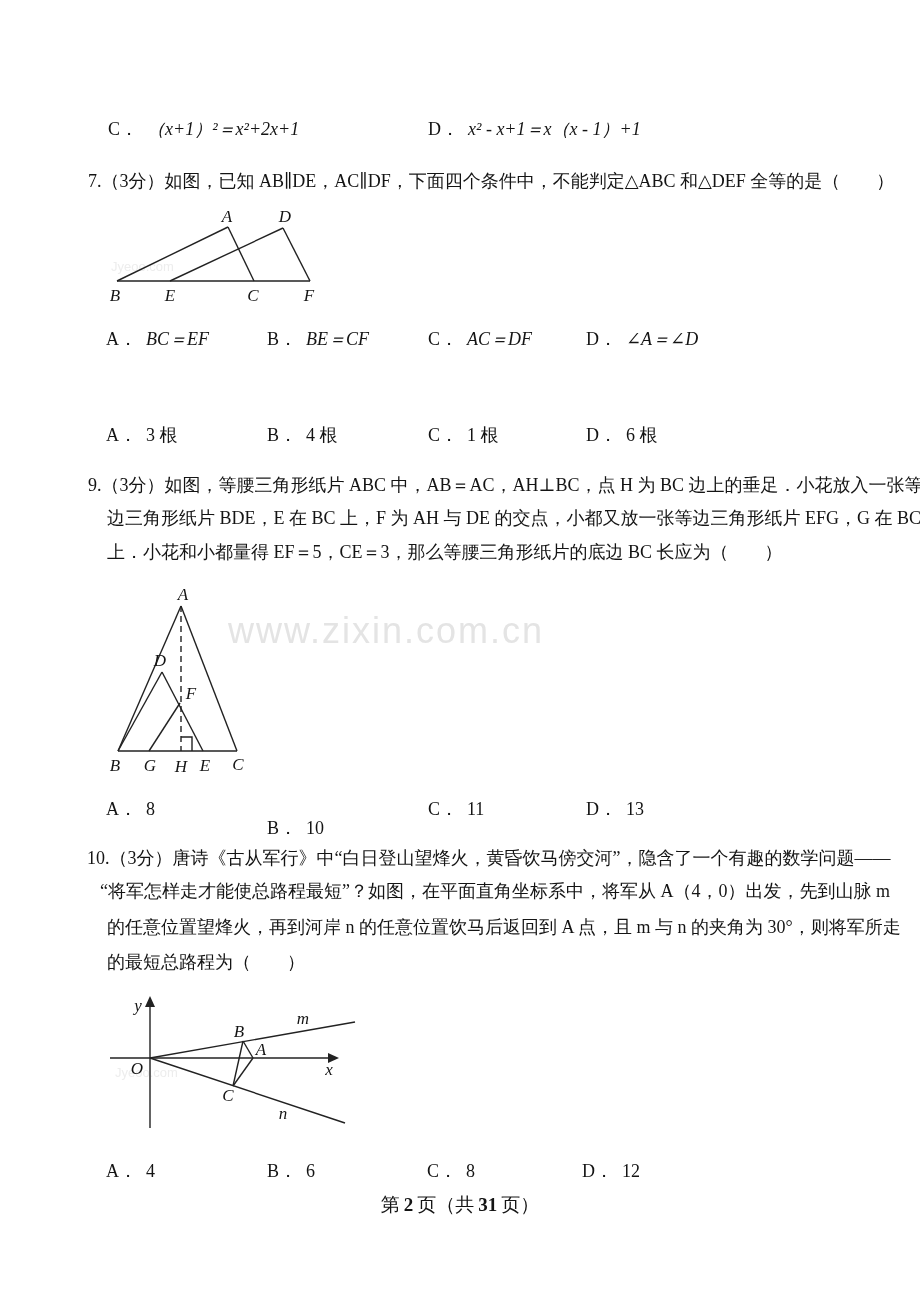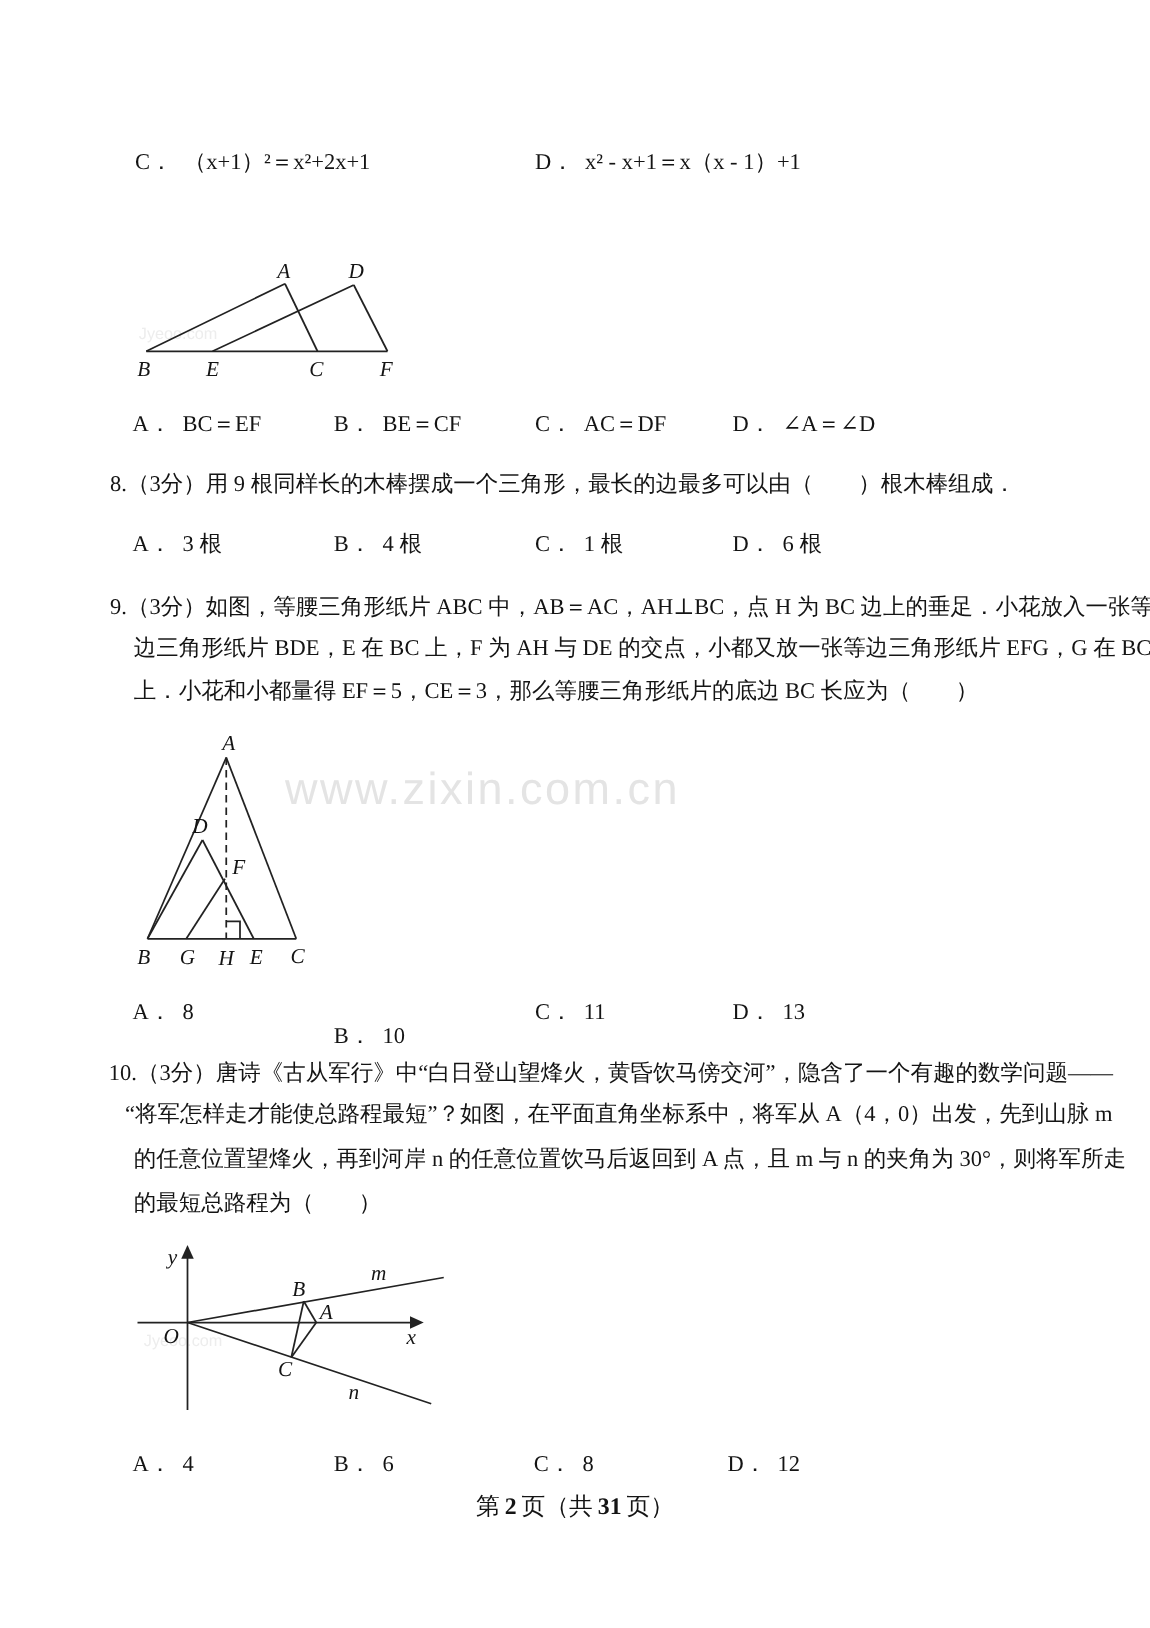--- a/index.html
+++ b/index.html
@@ -3,21 +3,21 @@
 <meta charset="utf-8">
 <style>
   html,body{margin:0;padding:0;background:#ffffff;}
   .page{
     position:relative;width:920px;height:1302px;background:#fff;overflow:hidden;
     font-family:"Liberation Serif","DejaVu Serif",serif;color:#141414;
   }
   .tline{position:absolute;font-size:18px;line-height:22px;white-space:nowrap;}
   .opt{position:absolute;font-size:18px;white-space:nowrap;}
   .opt .lab{margin-right:9px;}
-  .opt .val.math{}
+  .opt .val.math{font-style:italic;}
   .watermark-main{
     position:absolute;left:228px;top:610px;width:472px;
     font-family:"Liberation Sans","DejaVu Sans",sans-serif;
     font-size:36px;color:#e4e4e4;letter-spacing:2px;white-space:nowrap;
   }
   .figure{position:absolute;}
   .figure line,.figure path,.figure polyline{stroke:#222;stroke-width:1.4;fill:none;}
   .figure .dashed{stroke-dasharray:6 4;}
   .figure .arrow{fill:#222;stroke:none;}
   .figure text{
@@ -40,20 +40,21 @@
 
   <div class="watermark-main">www.zixin.com.cn</div>
 
   <div class="opt" style="left:108px;top:117px">
     <span class="lab">C．</span><span class="val math">（x+1）²＝x²+2x+1</span>
   </div>
   <div class="opt" style="left:428px;top:117px">
     <span class="lab">D．</span><span class="val math">x² - x+1＝x（x - 1）+1</span>
   </div>
 
+  <div class="tline" style="left:88px;top:170px">7.（3分）如图，已知 AB∥DE，AC∥DF，下面四个条件中，不能判定△ABC 和△DEF 全等的是（　　）</div>
 
   <svg class="figure" style="left:95px;top:205px" width="250" height="105" viewBox="0 0 250 105">
     <text class="wm" x="16" y="66">Jyeoo.com</text>
     <line x1="22" y1="76" x2="133" y2="22"></line>
     <line x1="133" y1="22" x2="159" y2="76"></line>
     <line x1="22" y1="76" x2="215" y2="76"></line>
     <line x1="75" y1="76" x2="188" y2="23"></line>
     <line x1="188" y1="23" x2="215" y2="76"></line>
     <text x="132" y="17">A</text>
     <text x="190" y="17">D</text>
@@ -69,21 +70,20 @@
   <div class="opt" style="left:267px;top:327px">
     <span class="lab">B．</span><span class="val math">BE＝CF</span>
   </div>
   <div class="opt" style="left:428px;top:327px">
     <span class="lab">C．</span><span class="val math">AC＝DF</span>
   </div>
   <div class="opt" style="left:586px;top:327px">
     <span class="lab">D．</span><span class="val math">∠A＝∠D</span>
   </div>
 
-  <div class="tline" style="left:88px;top:376px">8.（3分）用 9 根同样长的木棒摆成一个三角形，最长的边最多可以由（　　）根木棒组成．</div>
 
   <div class="opt" style="left:106px;top:423px">
     <span class="lab">A．</span><span class="val">3 根</span>
   </div>
   <div class="opt" style="left:267px;top:423px">
     <span class="lab">B．</span><span class="val">4 根</span>
   </div>
   <div class="opt" style="left:428px;top:423px">
     <span class="lab">C．</span><span class="val">1 根</span>
   </div>

